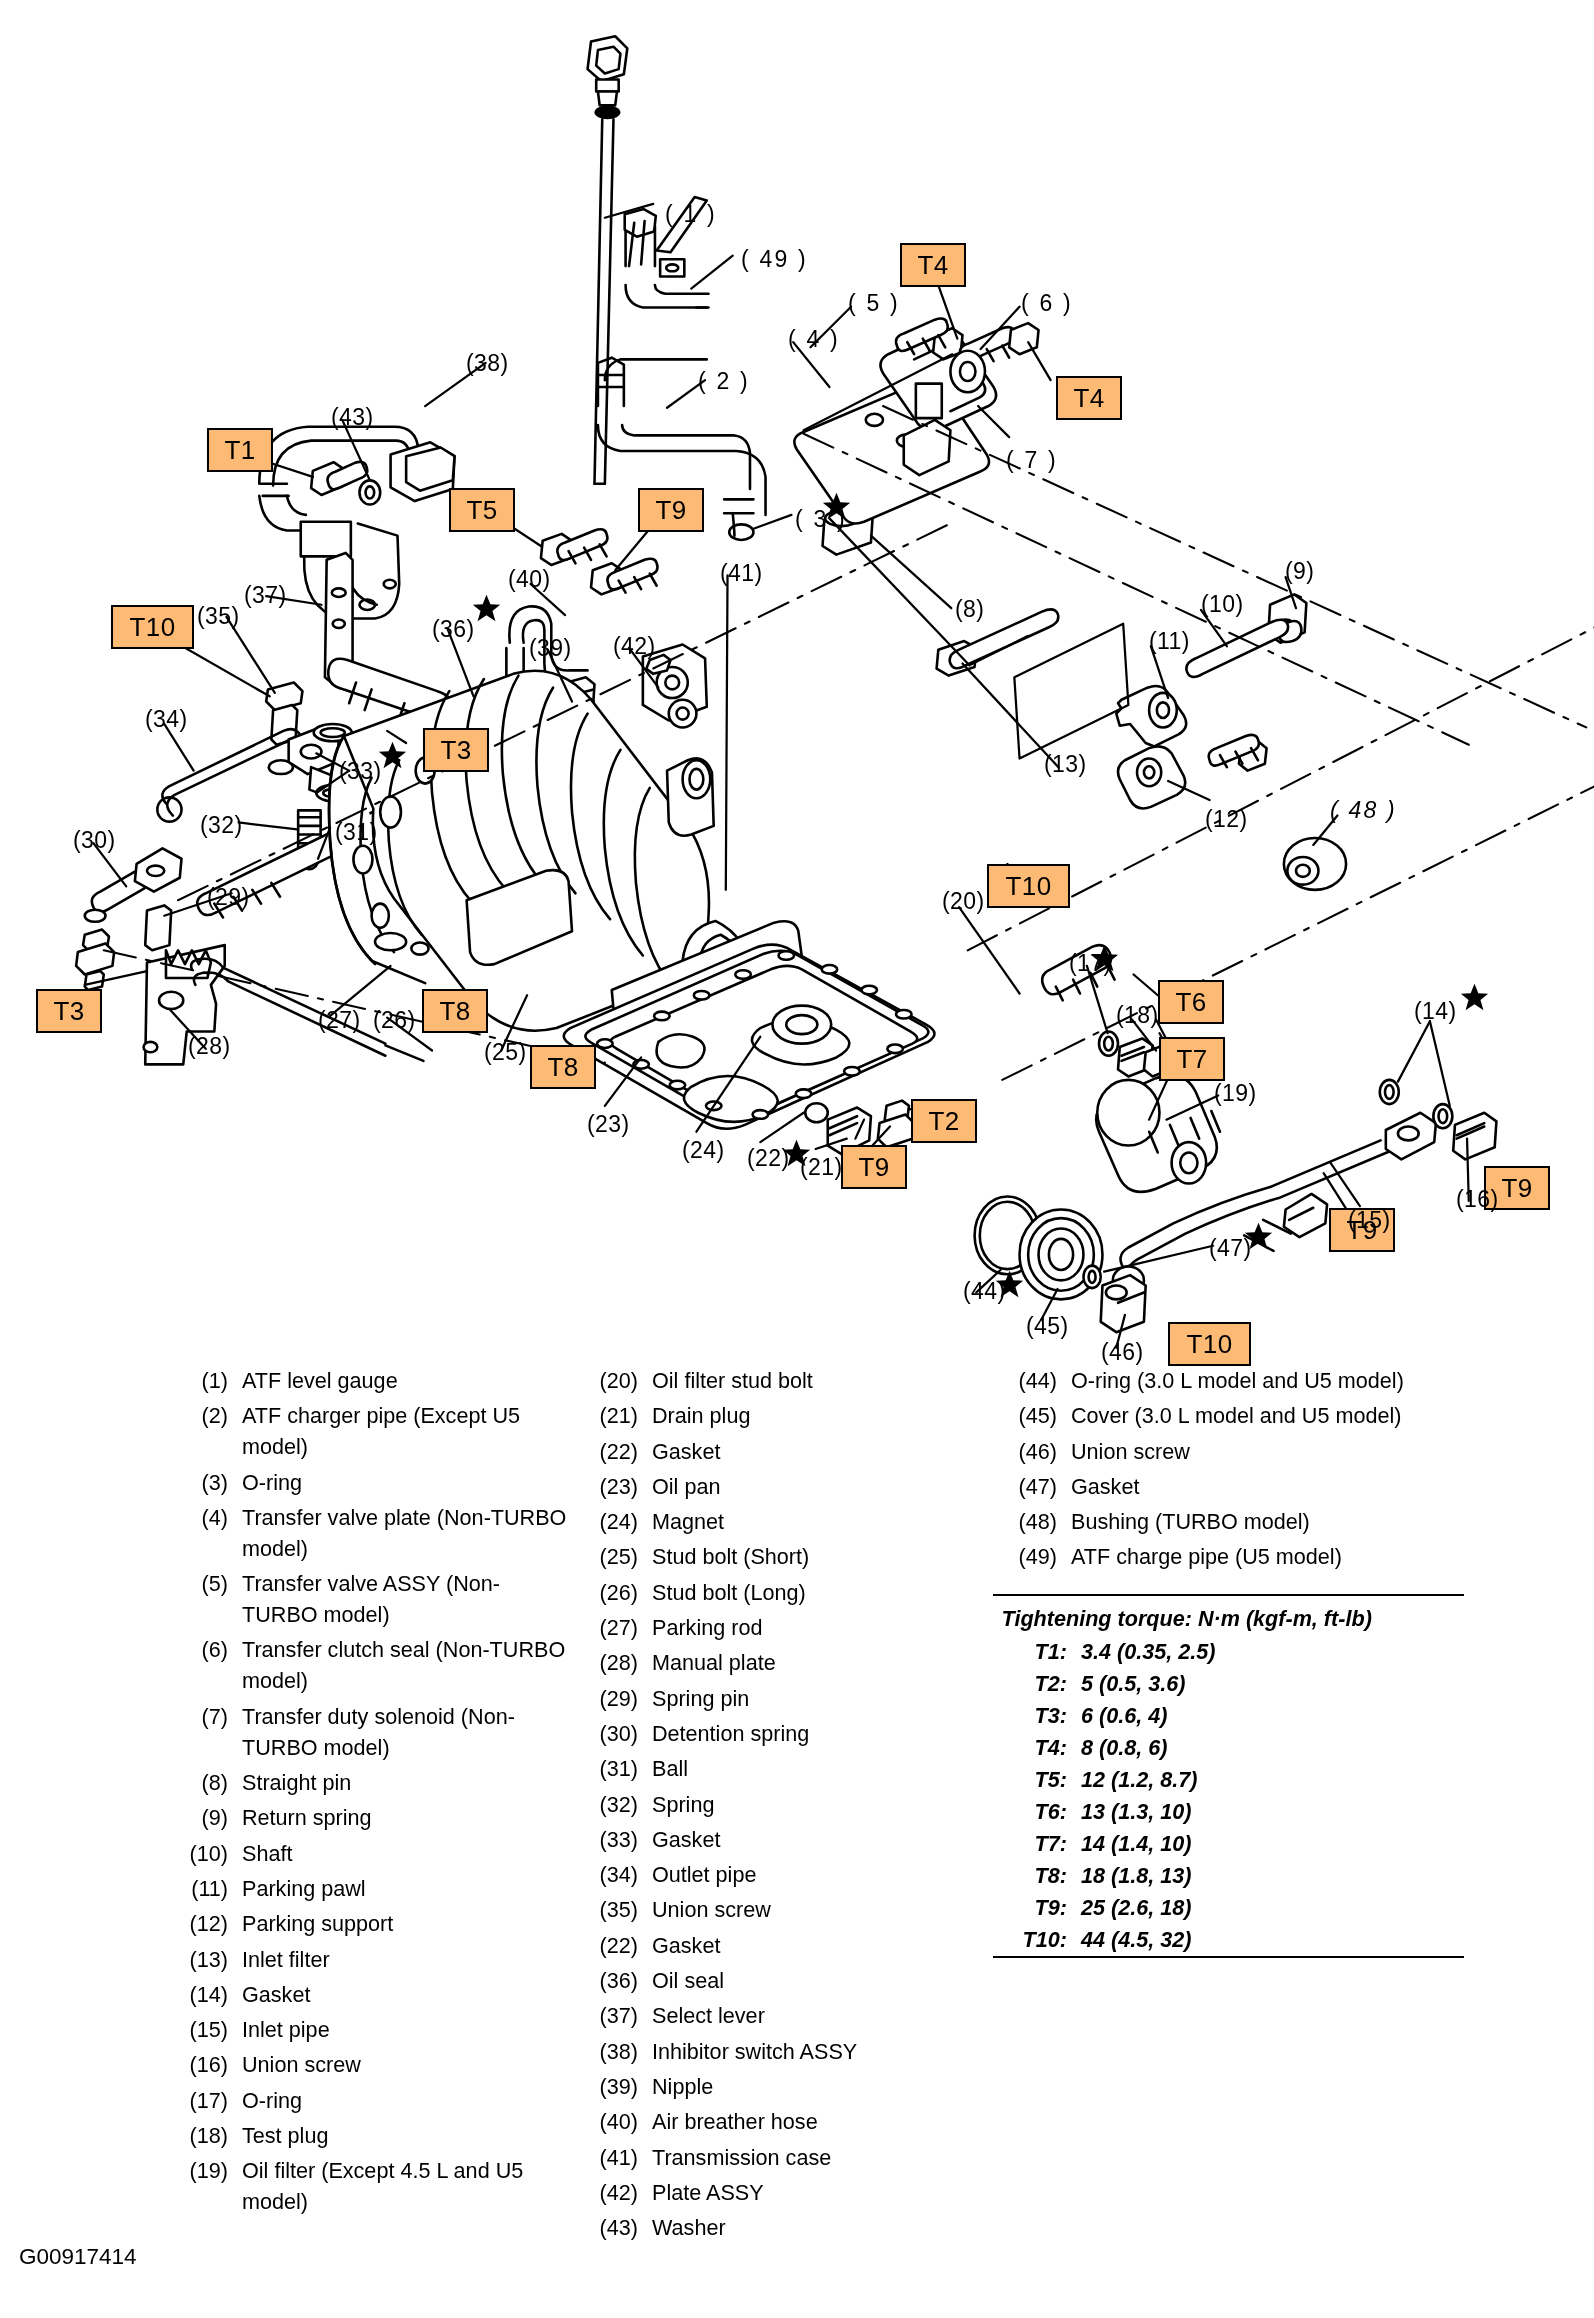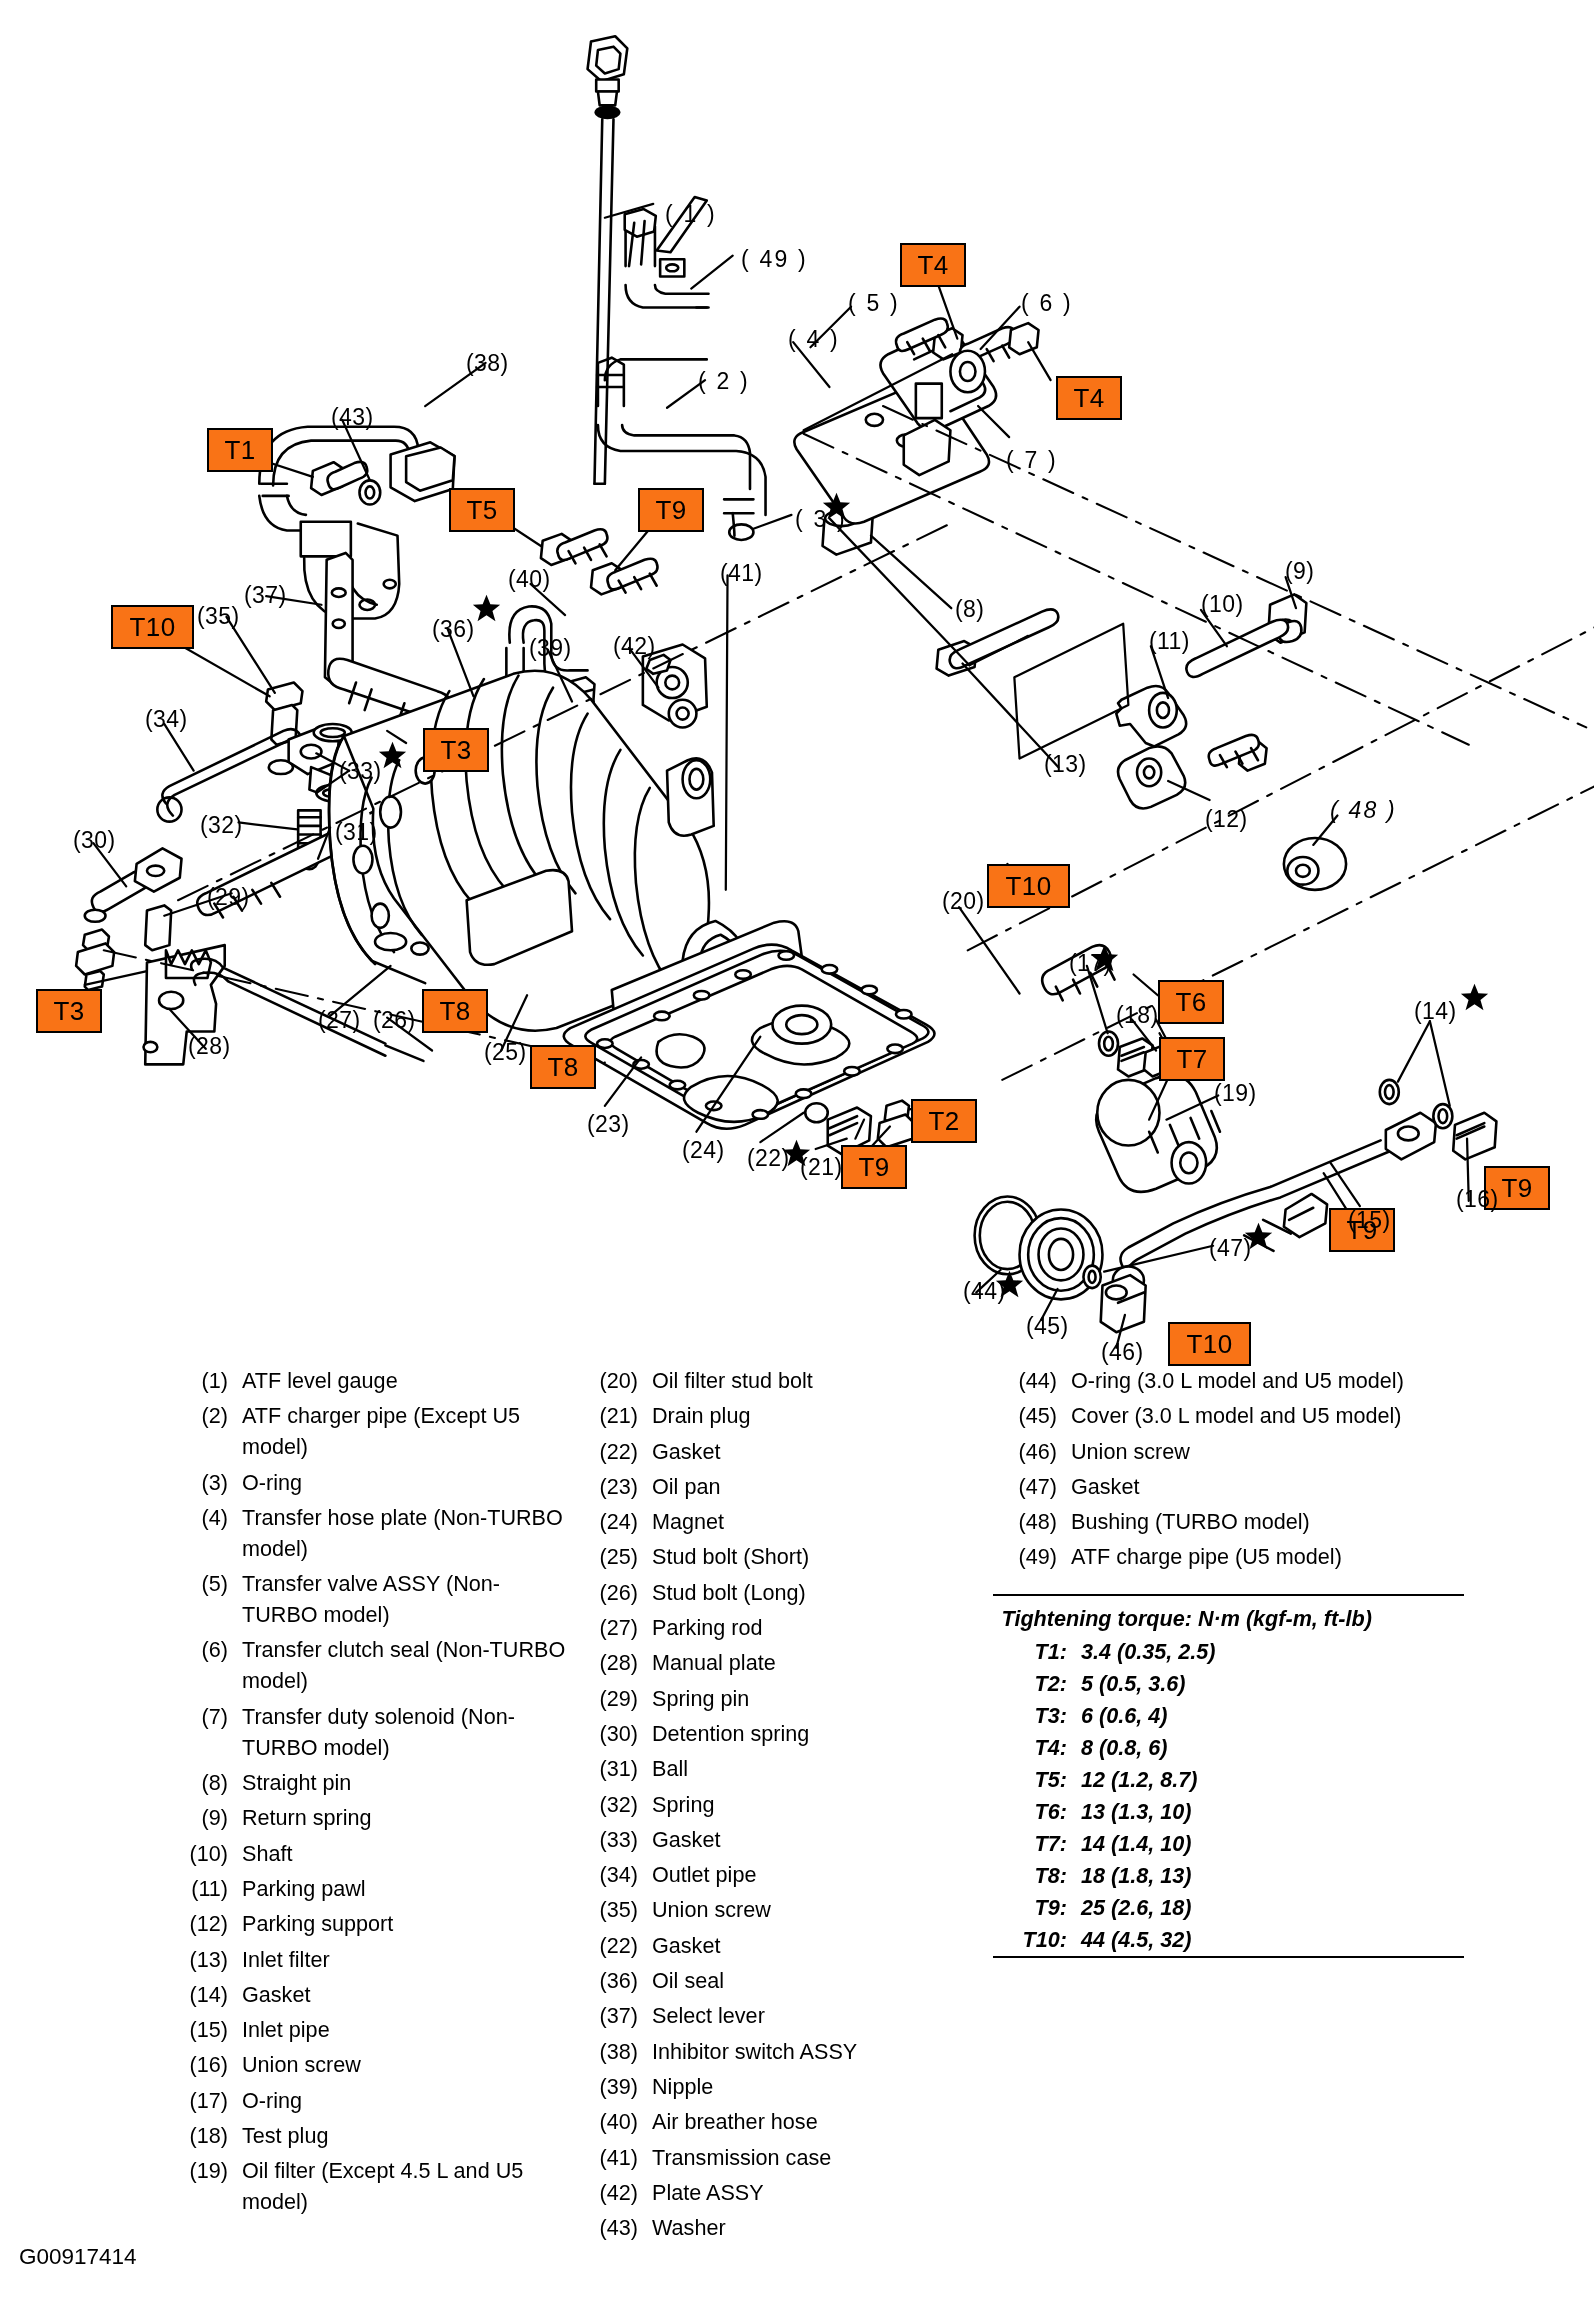--- a/index.html
+++ b/index.html
@@ -16,21 +16,21 @@
 
   
   .cal{
     position:absolute;font-size:23px;line-height:1;letter-spacing:0.4px;
     white-space:nowrap;font-family:"Liberation Sans", sans-serif;
   }
   .cal.wide{letter-spacing:2.2px;}
 
   
   .tbox{
-    position:absolute;border:2.6px solid #000;background:#f97316;
+    position:absolute;border:2.6px solid #000;background:#fdba74;
     display:flex;align-items:center;justify-content:center;
     font-size:26px;line-height:1;font-family:"Liberation Sans", sans-serif;
     letter-spacing:0.4px;
   }
   .tbox.w2{width:62px;height:40px;}
   .tbox.w3{width:79px;height:40px;}
 
   
   .star{position:absolute;width:29px;height:29px;}
 
@@ -642,21 +642,21 @@
         <div class="prow">
           <div class="pnum">(2)</div>
           <div class="ptext">ATF charger pipe (Except U5 model)</div>
         </div>
         <div class="prow">
           <div class="pnum">(3)</div>
           <div class="ptext">O-ring</div>
         </div>
         <div class="prow">
           <div class="pnum">(4)</div>
-          <div class="ptext">Transfer hose plate (Non-TURBO model)</div>
+          <div class="ptext">Transfer valve plate (Non-TURBO model)</div>
         </div>
         <div class="prow">
           <div class="pnum">(5)</div>
           <div class="ptext">Transfer valve ASSY (Non-TURBO model)</div>
         </div>
         <div class="prow">
           <div class="pnum">(6)</div>
           <div class="ptext">Transfer clutch seal (Non-TURBO model)</div>
         </div>
         <div class="prow">

